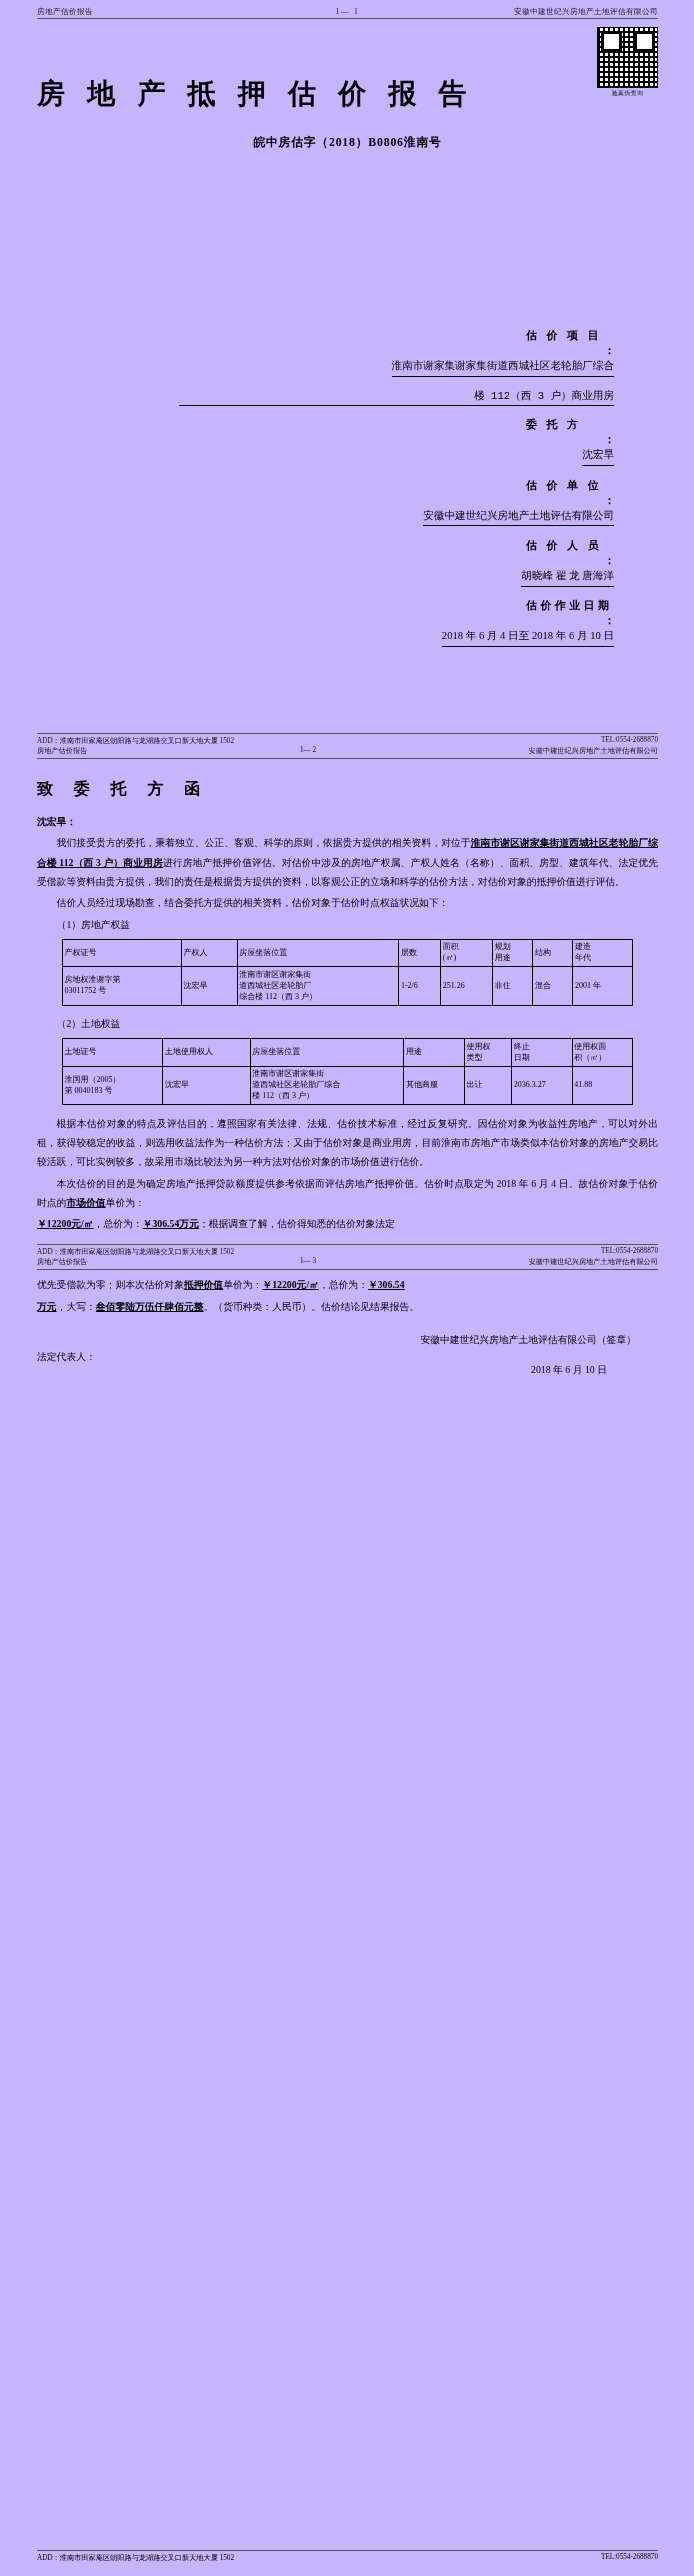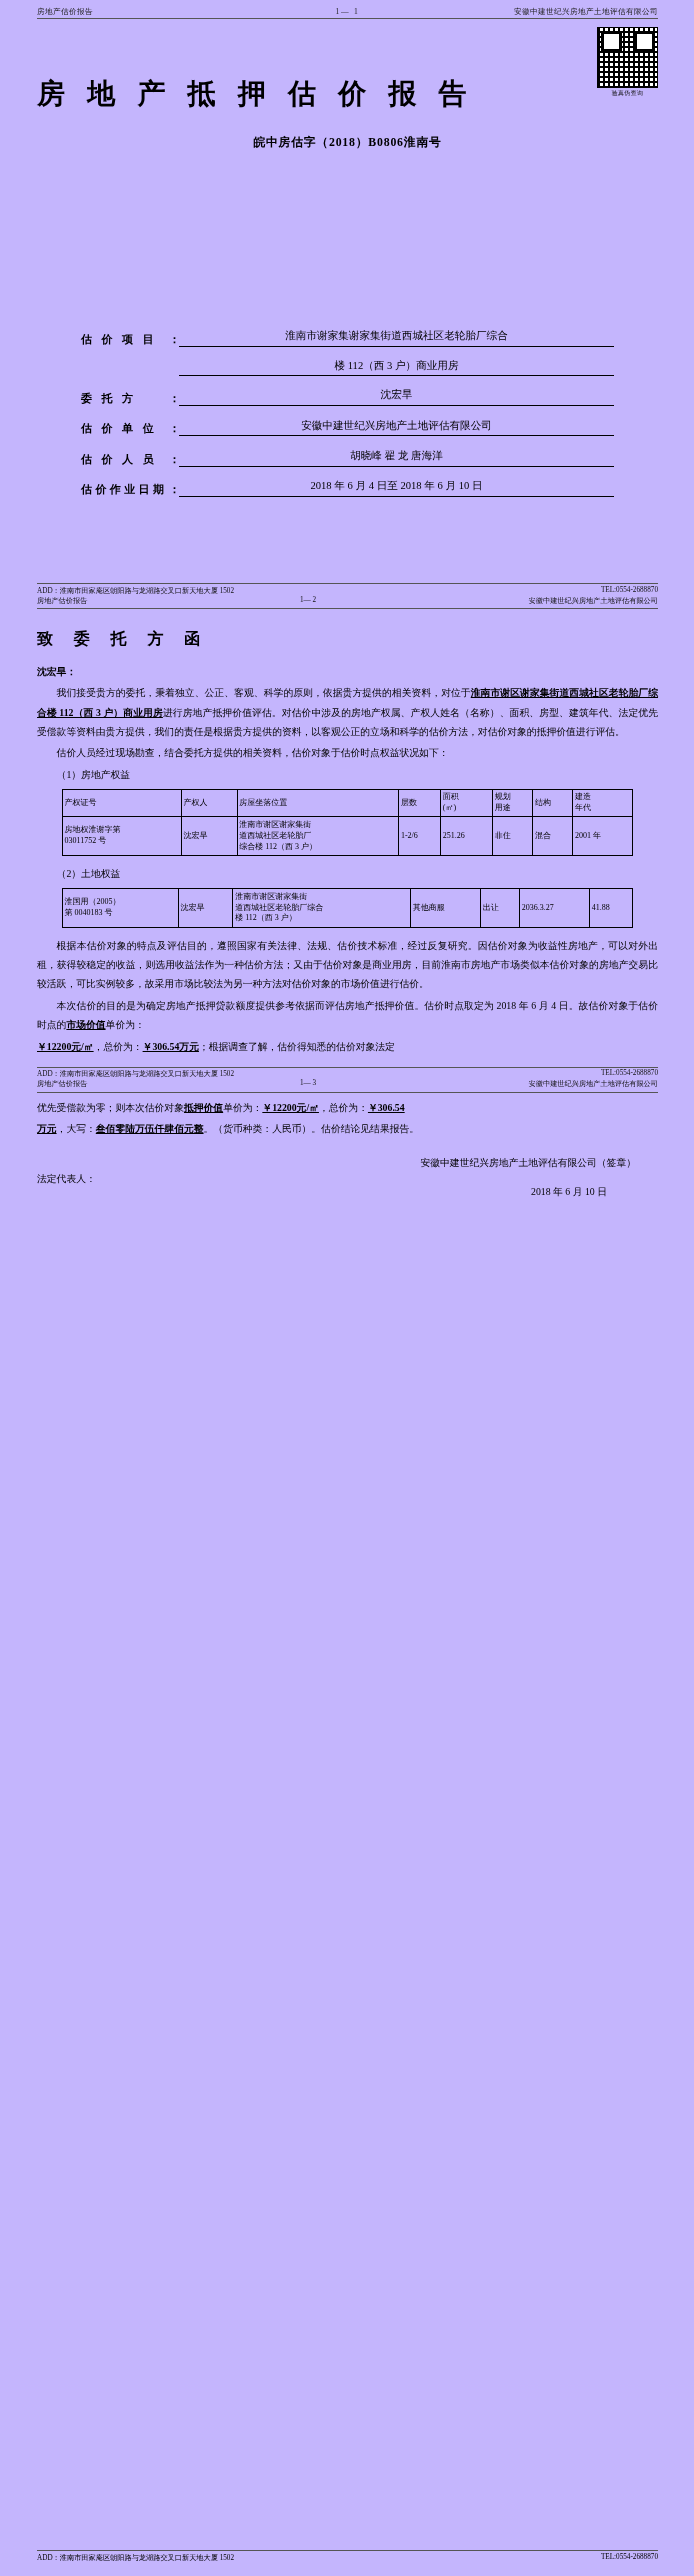--- a/index.html
+++ b/index.html
@@ -71,44 +71,46 @@
   }
   .spacer1{height:177px;}
   .fields{
     margin:0 44px 0 44px;
     font-size:11px;
   }
   .frow{
     display:flex;
     align-items:flex-end;
     margin-bottom:11.8px;
+    flex-direction:column;
   }
   .flabel{
     width:88px;
     font-weight:bold;
     letter-spacing:3.4px;
     white-space:nowrap;
     font-size:11px;
   }
   .fcolon{width:10px;font-weight:bold;}
   .fval{
     flex:1;
     border-bottom:0.8px solid #000;
     text-align:center;
     padding-bottom:1.7px;
     font-size:10.6px;
     line-height:1.5;
   }
   .fval2{
     margin-left:98px;
     border-bottom:0.8px solid #000;
-    text-align:center;
+    text-align:right;
     padding-bottom:1.7px;
     font-size:10.6px;
     margin-bottom:11.8px;
+    font-family:Liberation Mono, monospace;
   }
   .spacer2{height:74px;}
   .foot{
     border-top:0.8px solid #555;
     padding-top:1.7px;
     font-size:7.2px;
     display:flex;
     justify-content:space-between;
     color:#111;
   }
@@ -280,20 +282,32 @@
           <td>混合</td>
           <td>2001 年</td>
         </tr>
       </tbody>
         </table>
 
       <p><span style="padding-left:2em">（2）土地权益</span></p>
 
       <table class="grid">
         <tbody>
+            <tr>
+          <th>土地证号</th>
+          <th>土地使用权人</th>
+          <th>房屋坐落位置</th>
+          <th>用途</th>
+          <th style="white-space:pre-line">使用权
+类型</th>
+          <th style="white-space:pre-line">终止
+日期</th>
+          <th style="white-space:pre-line">使用权面
+积（㎡）</th>
+        </tr>
         <tr>
           <td style="white-space:pre-line">淮国用（2005）
 第 0040183 号</td>
           <td>沈宏旱</td>
           <td style="white-space:pre-line">淮南市谢区谢家集街
 道西城社区老轮胎厂综合
 楼 112（西 3 户）</td>
           <td>其他商服</td>
           <td>出让</td>
           <td>2036.3.27</td>

